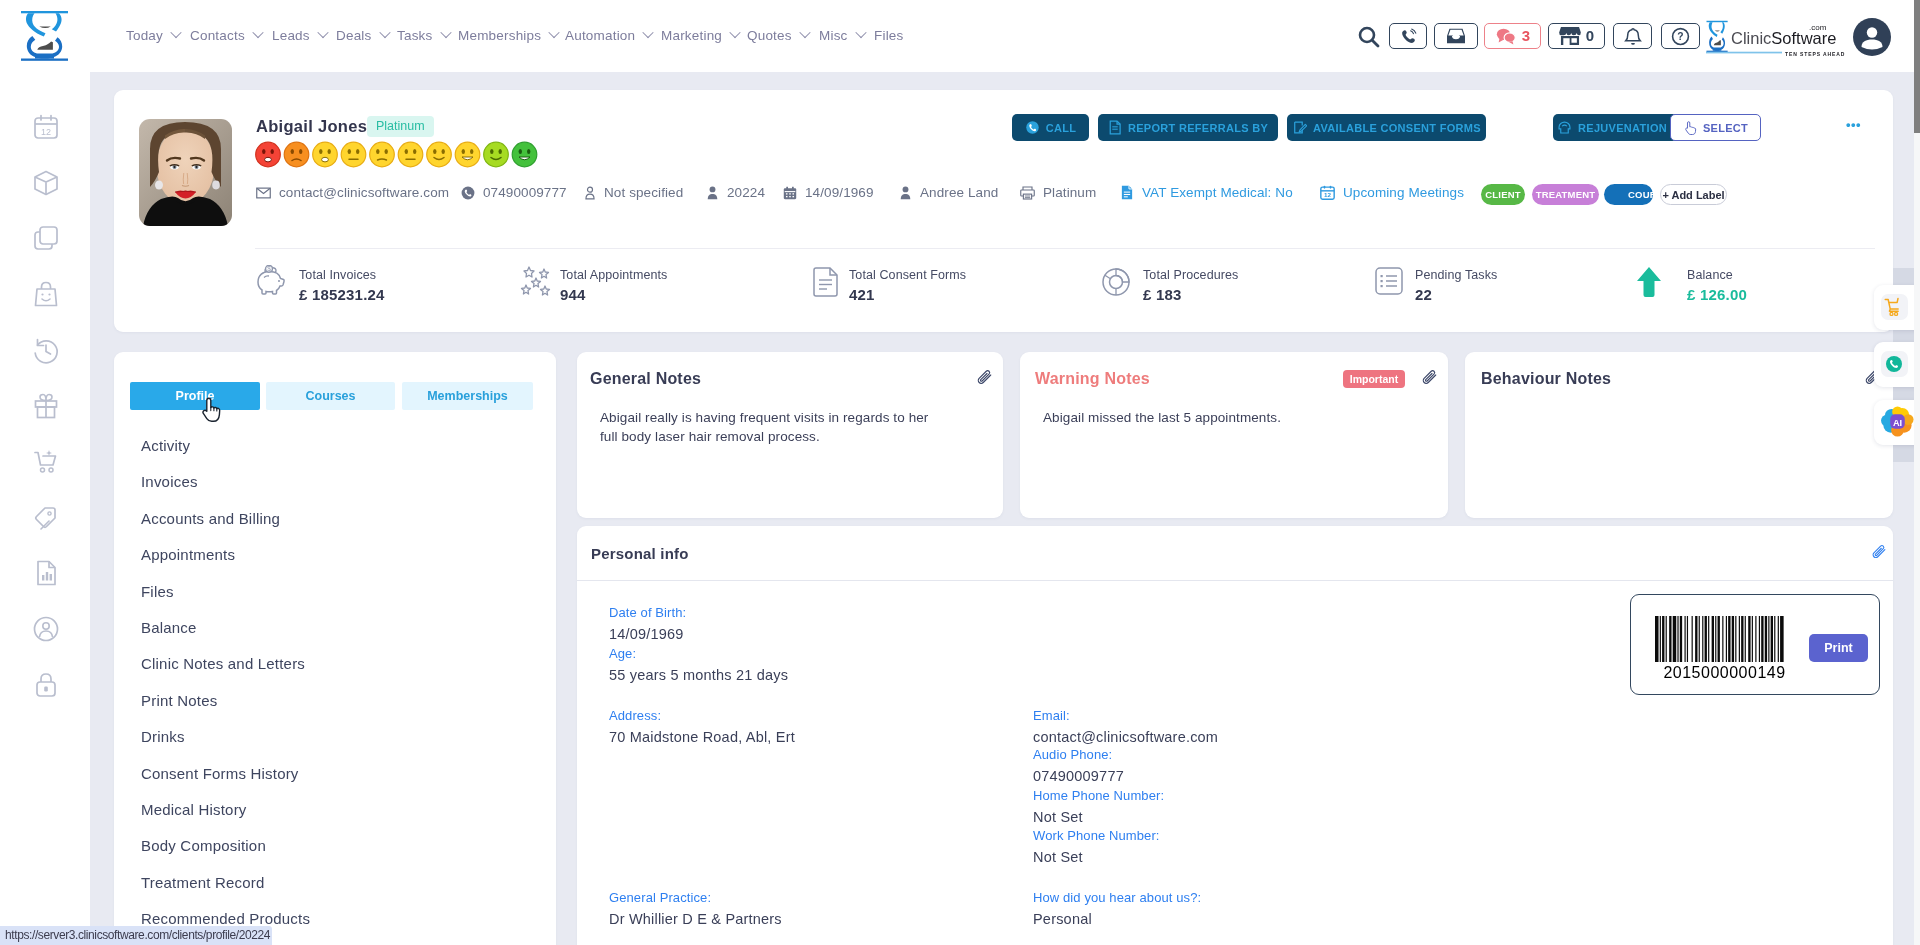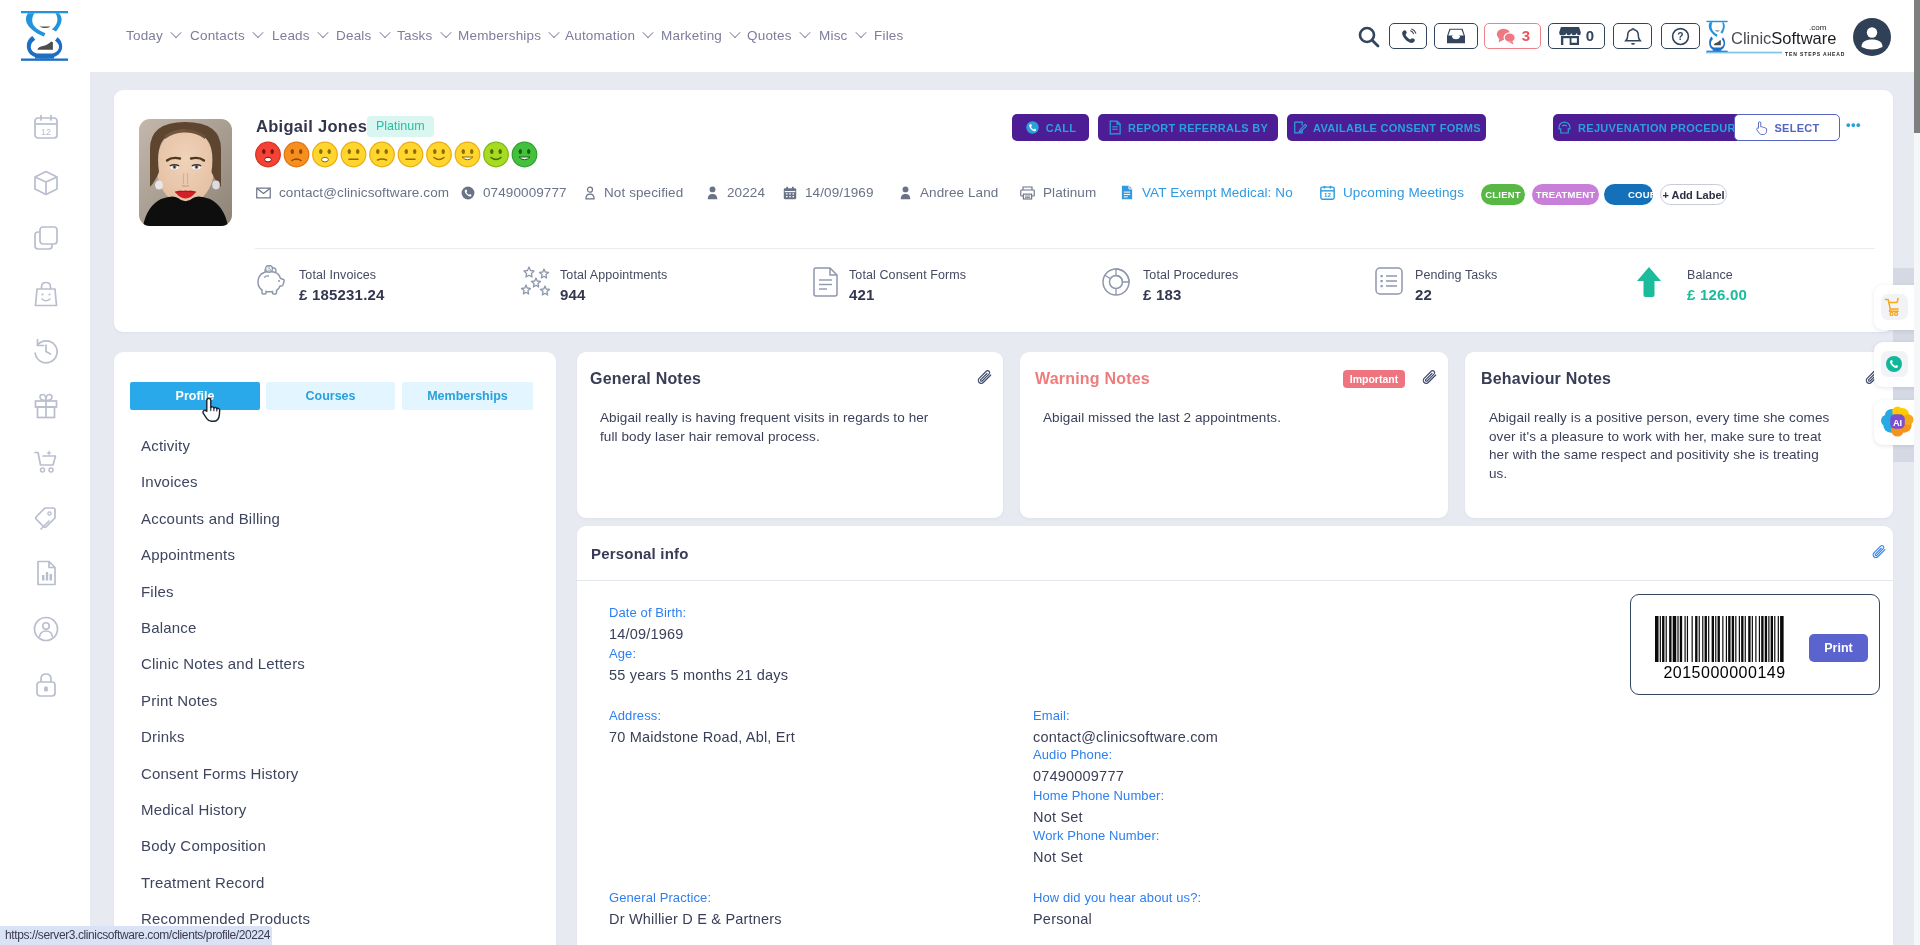--- a/index.html
+++ b/index.html
@@ -5,21 +5,21 @@
 * { margin:0; padding:0; box-sizing:border-box; }
 html,body { width:1920px; height:945px; overflow:hidden; font-family:"Liberation Sans", sans-serif; background:#e8eaf2; }
 .abs { position:absolute; }
 #navbar { position:absolute; left:0; top:0; width:1914px; height:72px; background:#fff; z-index:5; }
 #sidebar { position:absolute; left:0; top:72px; width:90px; height:873px; background:#fff; z-index:4; }
 .navitem { color:#7d7d9c; font-size:13.5px; font-weight:500; letter-spacing:.2px; display:flex; align-items:center; }
 .chev { display:inline-block; width:8px; height:8px; border-right:1.6px solid #8e8eab; border-bottom:1.6px solid #8e8eab; transform:rotate(45deg) translate(-1px,-1px); margin:0 0 4px 9px; }
 .topbtn { position:absolute; top:23px; height:26px; border:1.5px solid #32455c; border-radius:5px; background:#fff; display:flex; align-items:center; justify-content:center; gap:5px; color:#32455c; }
 .card { position:absolute; background:#fff; border-radius:9px; box-shadow:0 1px 3px rgba(40,50,90,.05); }
 .pill { display:inline-block; border-radius:11px; color:#fff; font-size:9.5px; font-weight:bold; letter-spacing:.2px; height:21px; line-height:21px; text-align:center; }
-.bluebtn { position:absolute; top:24px; height:27px; background:#4c1d95; border-radius:5px; color:#2aa1dc; font-size:11px; font-weight:bold; letter-spacing:.3px; display:flex; align-items:center; justify-content:center; gap:6px; white-space:nowrap; }
+.bluebtn { position:absolute; top:24px; height:27px; background:#0c4a6e; border-radius:5px; color:#2aa1dc; font-size:11px; font-weight:bold; letter-spacing:.3px; display:flex; align-items:center; justify-content:center; gap:6px; white-space:nowrap; }
 .statlbl { font-size:12.5px; color:#454a63; letter-spacing:.1px; }
 .statval { font-size:15px; font-weight:bold; color:#33384f; margin-top:4px; letter-spacing:.2px; }
 .menuitem { position:absolute; left:141px; font-size:15px; color:#3e455f; letter-spacing:.2px; }
 .tab { position:absolute; top:382px; height:28px; border-radius:2px; font-size:12.5px; font-weight:bold; display:flex; align-items:center; justify-content:center; }
 .notetitle { font-size:16px; font-weight:600; letter-spacing:.2px; }
 .notebody { font-size:13.5px; color:#3b3f58; line-height:18.5px; letter-spacing:.1px; }
 .plabel { font-size:13px; color:#2e7ff0; letter-spacing:.1px; }
 .pval { font-size:14.5px; color:#3a3f58; letter-spacing:.2px; }
 </style>
 </head>
@@ -370,21 +370,21 @@
         <line x1="6" y1="13.5" x2="14" y2="13.5" stroke="#2aa1dc" stroke-width="1.6"></line>
       </svg>REPORT REFERRALS BY</div>
   <div class="bluebtn" style="left:1173px; width:199px;"><svg width="15" height="15" viewBox="0 0 22 22">
         <path d="M4 3 H15 V8 M15 14 V19 H4 V3" fill="none" stroke="#2aa1dc" stroke-width="1.8"></path>
         <path d="M19.5 6.5 L12 14 L10.5 17.5 L14 16 L21.5 8.5 Z" fill="none" stroke="#2aa1dc" stroke-width="1.6" stroke-linejoin="round"></path>
       </svg>AVAILABLE CONSENT FORMS</div>
   <div class="bluebtn" style="left:1395px; width:202px;margin-left:44px;"><svg width="15" height="15" viewBox="0 0 22 22">
         <path d="M11 3 C15 3 19 6 19 10.5 V13 H16.5 V19 H5.5 V13 H3 V10.5 C3 6 7 3 11 3 Z" fill="none" stroke="#2aa1dc" stroke-width="1.7"></path>
         <path d="M7.5 9 Q11 6 14.5 9" fill="none" stroke="#2aa1dc" stroke-width="1.5"></path>
       </svg>REJUVENATION PROCEDURES</div>
-  <div class="bluebtn" style="left:1620px; width:106px; background:#fff; border:1.5px solid #5563c1; color:#5563c1;"><svg width="14" height="15" viewBox="0 0 20 22">
+  <div class="bluebtn" style="left:1556px; width:91px; background:#fff; border:1.5px solid #5563c1; color:#5563c1;"><svg width="14" height="15" viewBox="0 0 20 22">
         <path d="M8 2.5 C9 2.5 9.7 3.2 9.7 4.3 V10 C10.1 9.6 12.8 10 13.1 11.1 C13.6 10.4 15.7 10.9 16 12 C16.6 11.5 18.3 12.1 18.3 13.3 L18 17 C17.8 19.4 16.4 21.3 13.6 21.3 H11.2 C9.4 21.3 8.3 20.6 7.3 19.1 L4.2 14.8 C3.5 13.8 3.6 12.7 4.4 12 C5.1 11.5 5.8 11.6 6.3 12 V4.3 C6.3 3.2 7 2.5 8 2.5 Z" fill="none" stroke="#5563c1" stroke-width="1.4"></path>
       </svg>SELECT</div>
   <div class="abs" style="left:1732px; top:27px; color:#2aa1dc; font-size:13px; font-weight:bold; letter-spacing:0.5px;">•••</div>
 
   <div class="abs" style="left:141px; top:158px; width:1620px; height:1px; background:#ececf2;"></div>
 
   <div id="stats">
       <div class="abs" style="left:138px; top:175px;"><svg width="36" height="32" viewBox="0 0 36 32">
           <path d="M6 17 C6 10 11 6.5 17.5 6.5 C23 6.5 27.5 9 28.5 13.5 L31.5 14.5 Q32.5 15 32 16.5 L31 20 Q30.5 21 29.5 21 L28 21 Q27 24 24.5 25.5 L24.5 28 Q24.5 29 23.5 29 L21.5 29 Q20.5 29 20.5 28 L20.5 26.5 Q17 27.2 14 26.5 L14 28 Q14 29 13 29 L11 29 Q10 29 10 28 L10 25 Q6 22.5 6 17 Z" fill="none" stroke="#8f97ad" stroke-width="1.5"></path>
           <path d="M13.5 7.5 Q12 4 15 3 Q17 2.3 18.5 4 Q20 2.3 22 3 Q25 4 23.5 7.5" fill="none" stroke="#8f97ad" stroke-width="1.4"></path>
@@ -492,28 +492,27 @@
       <path d="M21 8 L11 18 C9.5 19.5 7 19.5 5.5 18 C4 16.5 4 14 5.5 12.5 L15 3 C16 2 17.7 2 18.7 3 C19.7 4 19.7 5.7 18.7 6.7 L9.5 16 C9 16.5 8.2 16.5 7.7 16 C7.2 15.5 7.2 14.7 7.7 14.2 L16 6" fill="none" stroke="#3b4668" stroke-width="1.5" stroke-linecap="round"></path>
     </svg>
   <div class="notebody abs" style="left:23px; top:57px; width:380px;">Abigail really is having frequent visits in regards to her<br>full body laser hair removal process.</div>
 </div>
 <div class="card" style="left:1020px; top:352px; width:428px; height:166px;">
   <div class="notetitle abs" style="left:15px; top:18px; color:#ee7c7c;">Warning Notes</div>
   <div class="abs" style="left:323px; top:18px; width:62px; height:18px; background:#ee7480; border-radius:4px; color:#fff; font-size:10.5px; font-weight:bold; text-align:center; line-height:18px;">Important</div>
   <svg class="abs" style="left:400px; top:17px;" width="18" height="18" viewBox="0 0 24 24">
       <path d="M21 8 L11 18 C9.5 19.5 7 19.5 5.5 18 C4 16.5 4 14 5.5 12.5 L15 3 C16 2 17.7 2 18.7 3 C19.7 4 19.7 5.7 18.7 6.7 L9.5 16 C9 16.5 8.2 16.5 7.7 16 C7.2 15.5 7.2 14.7 7.7 14.2 L16 6" fill="none" stroke="#3b4668" stroke-width="1.5" stroke-linecap="round"></path>
     </svg>
-  <div class="notebody abs" style="left:23px; top:57px; width:360px;">Abigail missed the last 2 appointments.</div>
+  <div class="notebody abs" style="left:23px; top:57px; width:360px;">Abigail missed the last 5 appointments.</div>
 </div>
 <div class="card" style="left:1465px; top:352px; width:428px; height:166px;">
   <div class="notetitle abs" style="left:16px; top:18px; color:#383c55;">Behaviour Notes</div>
   <svg class="abs" style="left:398px; top:17px;" width="18" height="18" viewBox="0 0 24 24">
       <path d="M21 8 L11 18 C9.5 19.5 7 19.5 5.5 18 C4 16.5 4 14 5.5 12.5 L15 3 C16 2 17.7 2 18.7 3 C19.7 4 19.7 5.7 18.7 6.7 L9.5 16 C9 16.5 8.2 16.5 7.7 16 C7.2 15.5 7.2 14.7 7.7 14.2 L16 6" fill="none" stroke="#3b4668" stroke-width="1.5" stroke-linecap="round"></path>
     </svg>
-  <div class="notebody abs" style="left:24px; top:57px; width:380px;">Abigail really is a positive person, every time she comes<br>over it's a pleasure to work with her, make sure to treat<br>her with the same respect and positivity she is treating<br>us.</div>
 </div>
 
 <div class="card" style="left:577px; top:526px; width:1316px; height:430px;">
   <div class="abs" style="left:14px; top:19px; font-size:15px; font-weight:600; color:#383c55; letter-spacing:.2px;">Personal info</div>
   <svg class="abs" style="left:1293px; top:18px;" width="17" height="17" viewBox="0 0 24 24">
       <path d="M21 8 L11 18 C9.5 19.5 7 19.5 5.5 18 C4 16.5 4 14 5.5 12.5 L15 3 C16 2 17.7 2 18.7 3 C19.7 4 19.7 5.7 18.7 6.7 L9.5 16 C9 16.5 8.2 16.5 7.7 16 C7.2 15.5 7.2 14.7 7.7 14.2 L16 6" fill="none" stroke="#2e7ff0" stroke-width="1.5" stroke-linecap="round"></path>
     </svg>
   <div class="abs" style="left:0; top:54px; width:1316px; height:1px; background:#e4e6ee;"></div>
   <div id="pinfo">
       <div class="plabel abs" style="left:32px; top:79px;">Date of Birth:</div>

